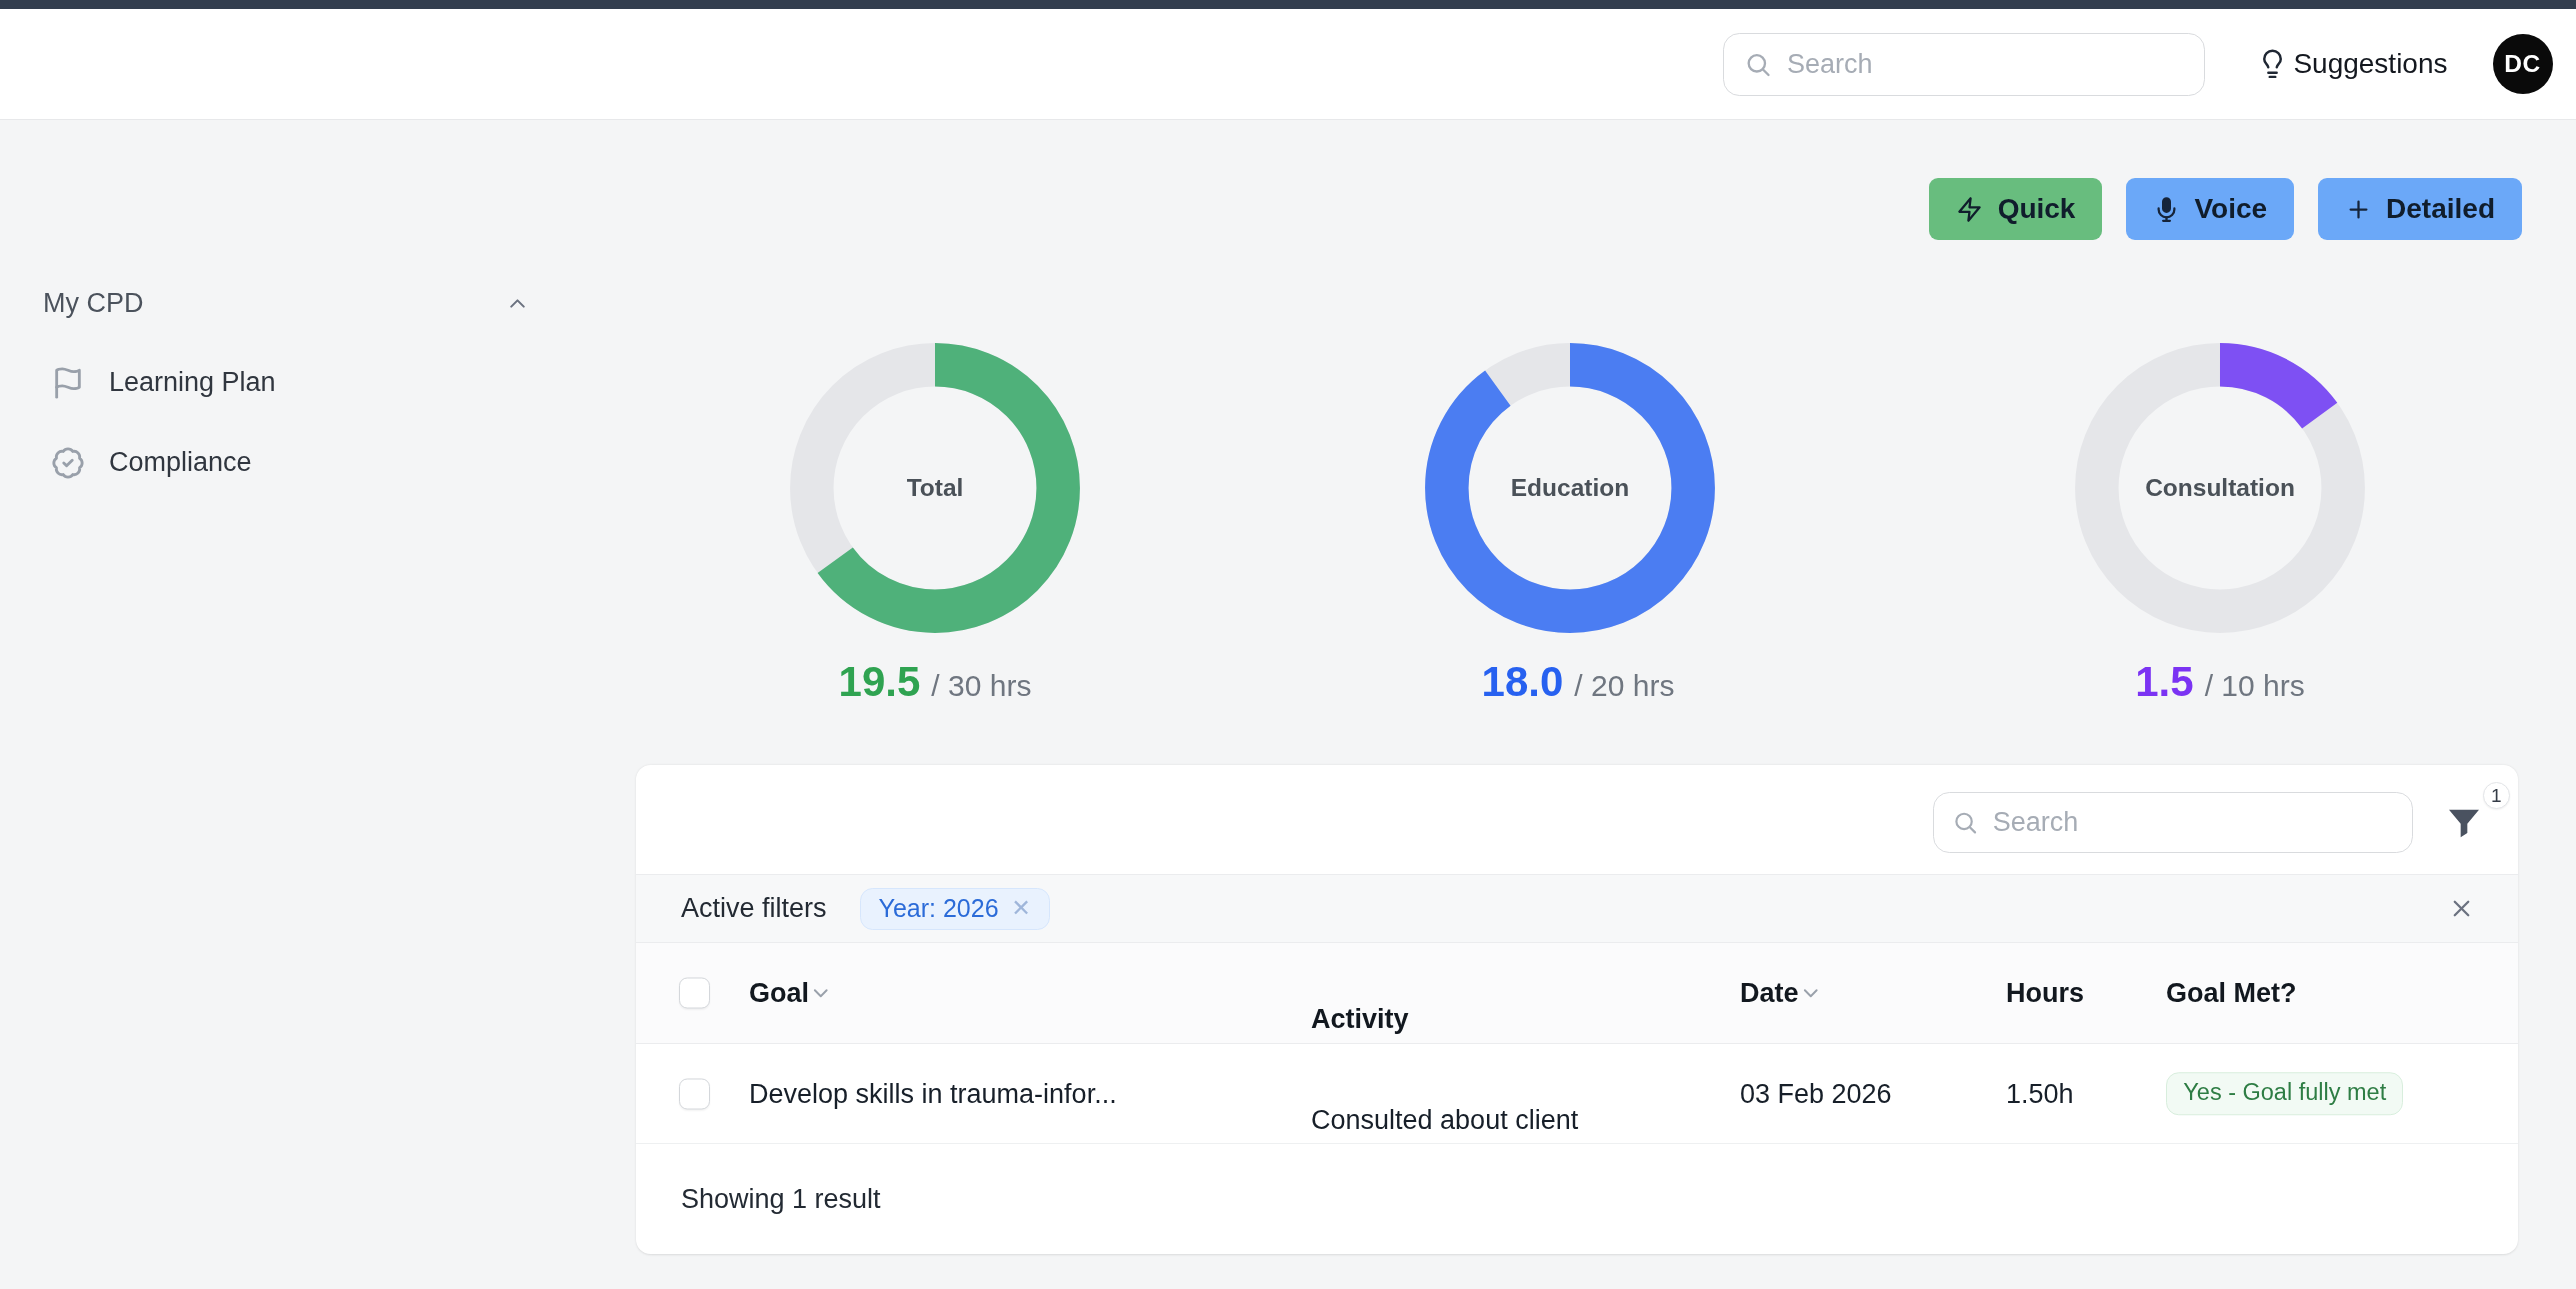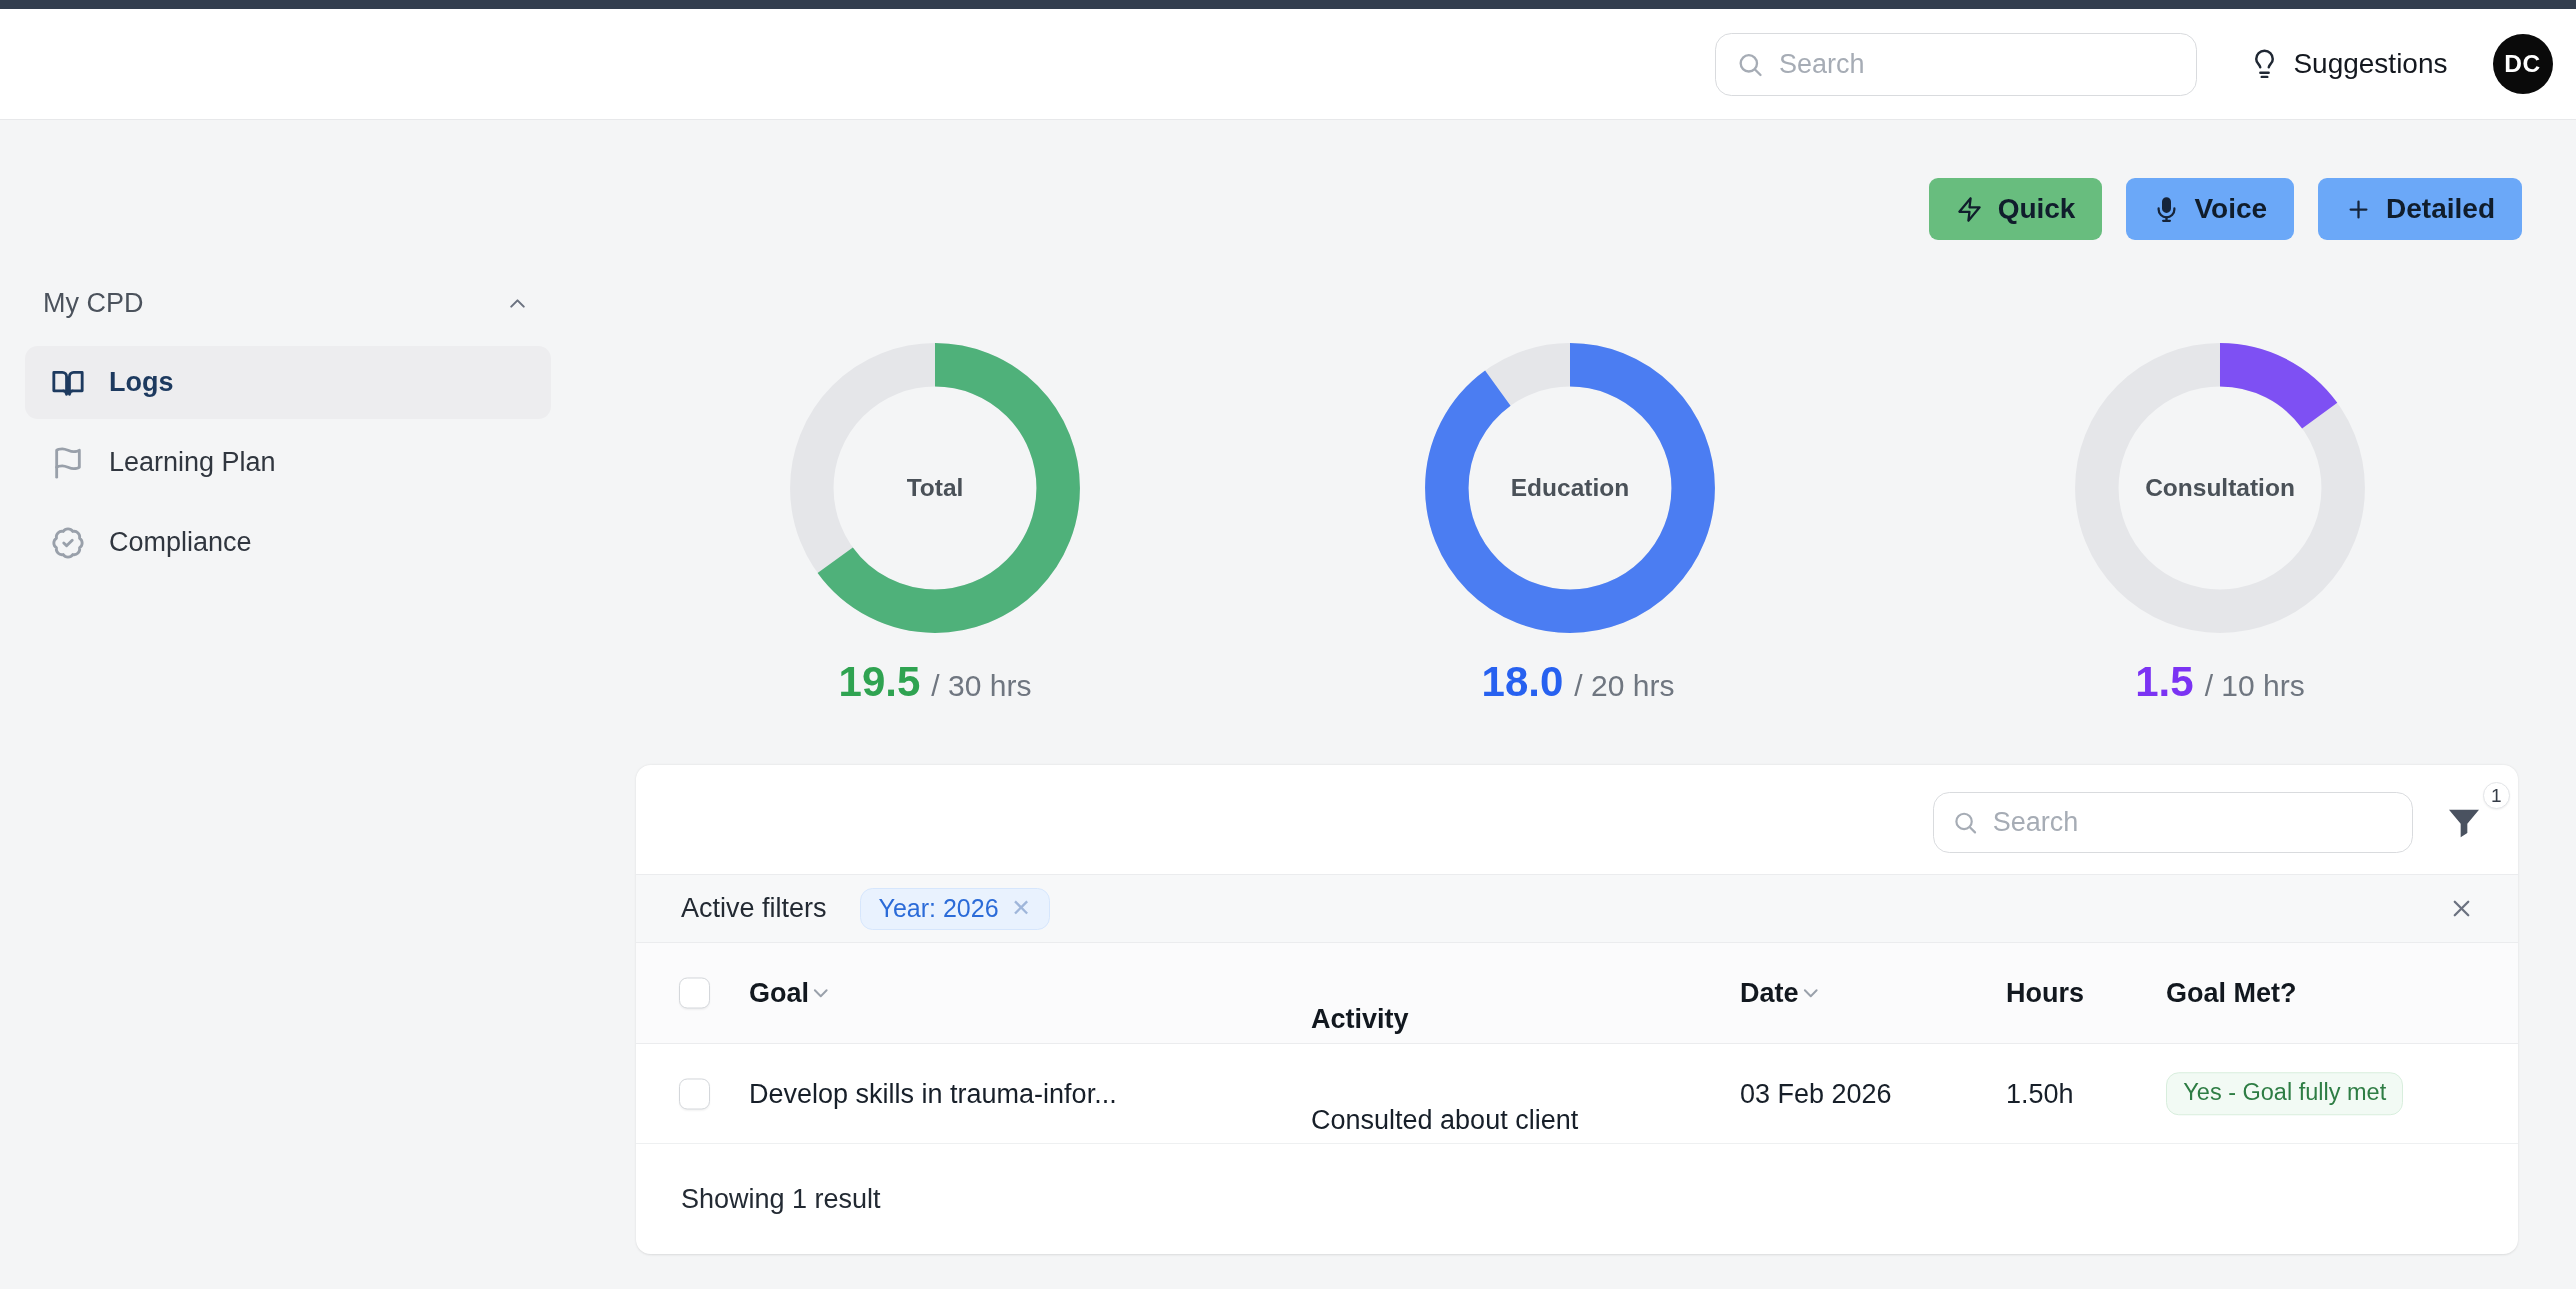--- a/index.html
+++ b/index.html
@@ -20,21 +20,21 @@
   }
   .brand { display:flex; align-items:center; gap:12.7px; }
   .brand-text { font-size:36px; letter-spacing:-0.5px; color:#2e4e7e; font-weight:400; white-space:nowrap; }
   .brand-text b { font-weight:800; }
   .hdr-search {
     margin-left:auto; width:482px; height:63px; border:1.4px solid #d9dbde; border-radius:16.3px;
     display:flex; align-items:center; padding:0 20px; gap:14.5px; background:#fff; margin-right:51px;
   }
   .hdr-search input { border:none; outline:none; font-size:27px; color:#3c434d; width:100%; font-family:inherit; background:transparent; }
   .hdr-search input::placeholder { color:#a6acb5; }
-  .suggestions { display:flex; align-items:center; gap:12px; font-size:28px; color:#14181f; margin-right:45px; cursor:pointer; }
+  .suggestions { display:flex; align-items:center; gap:4px; font-size:28px; color:#14181f; margin-right:45px; cursor:pointer; }
   .avatar {
     width:60px; height:60px; border-radius:50%; background:#0a0a0a; color:#fff;
     display:flex; align-items:center; justify-content:center; font-size:24.5px; font-weight:700; letter-spacing:0.5px;
   }
   
   .actions { position:absolute; top:178px; right:54px; display:flex; gap:23.5px; }
   .btn {
     height:62px; border:none; border-radius:9px; display:flex; align-items:center; gap:14.5px;
     padding:0 27px; font-size:28px; font-weight:600; color:#101d2c; cursor:pointer; font-family:inherit;
   }
@@ -171,29 +171,20 @@
 </div>
 
 <div class="side-head">
   <span>My CPD</span>
   <svg class="icon" width="25" height="25" viewBox="0 0 24 24" fill="none" stroke="#6b7280" stroke-width="2" stroke-linecap="round" stroke-linejoin="round">
       <polyline points="6 15 12 9 18 15"></polyline>
     </svg>
 </div>
 
 <div class="side-items">
-  <div class="side-item active">
-    <span class="ic">
-      <svg class="icon" width="34" height="34" viewBox="0 0 24 24" fill="none" stroke="currentColor" stroke-width="2" stroke-linecap="round" stroke-linejoin="round">
-          <path d="M2 4.5h6a3 3 0 0 1 3 3V20a2.7 2.7 0 0 0-2.7-2.5H2z"></path>
-          <path d="M22 4.5h-6a3 3 0 0 0-3 3V20a2.7 2.7 0 0 1 2.7-2.5H22z"></path>
-        </svg>
-    </span>
-    <span>Logs</span>
-  </div>
   <div class="side-item">
     <span class="ic">
       <svg class="icon" width="34" height="34" viewBox="0 0 24 24" fill="none" stroke="currentColor" stroke-width="2" stroke-linecap="round" stroke-linejoin="round">
           <path d="M4 15s1-1 4-1 5 2 8 2 4-1 4-1V3s-1 1-4 1-5-2-8-2-4 1-4 1z"></path>
           <line x1="4" y1="22" x2="4" y2="15"></line>
         </svg>
     </span>
     <span>Learning Plan</span>
   </div>
   <div class="side-item">

